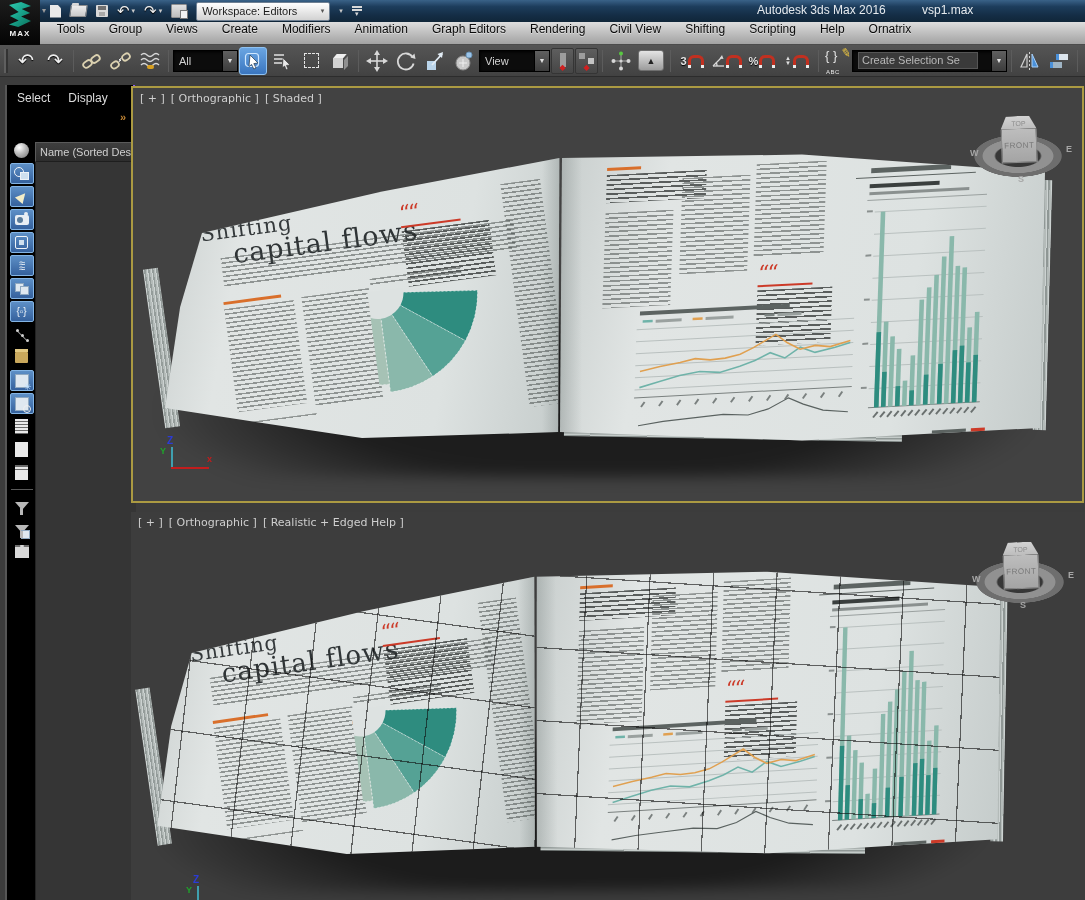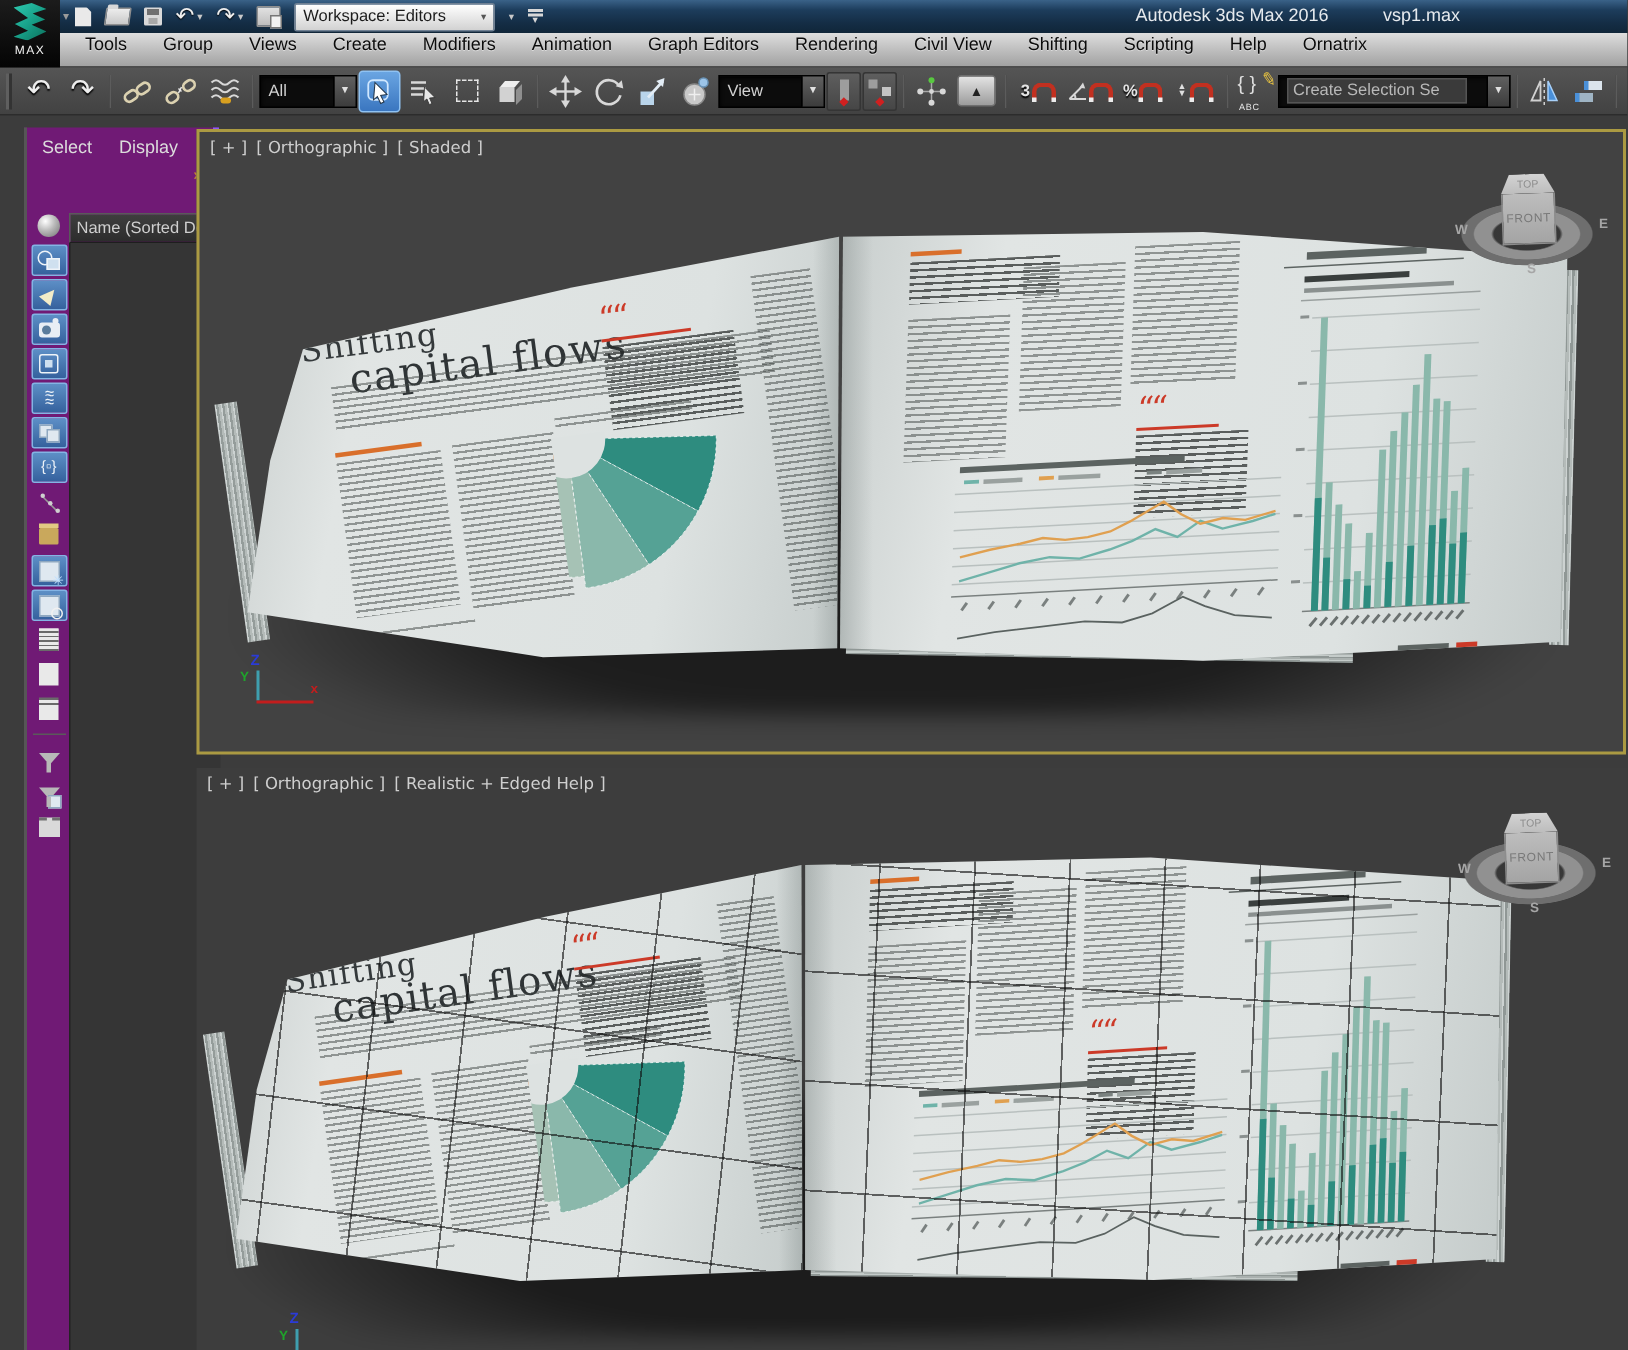--- a/index.html
+++ b/index.html
@@ -6,21 +6,21 @@
   body{width:1085px;height:900px;position:relative;overflow:hidden;background:#3c3c3c;
        font-family:"Liberation Sans",sans-serif;-webkit-font-smoothing:antialiased;}
   
   #titlebar{position:absolute;left:0;top:0;width:1085px;height:22px;
     background:linear-gradient(180deg,#3a6288 0%,#1d3d5c 30%,#142d45 70%,#102639 100%);}
   #logo{position:absolute;left:0;top:0;width:40px;height:45px;z-index:6;
     background:linear-gradient(180deg,#1c1c1c,#040404);display:flex;flex-direction:column;align-items:center;}
   .logo-glyph{width:22px;height:25px;margin-top:2px;
     background:linear-gradient(135deg,#2fc9b0 0%,#18a28a 50%,#0c6f5b 100%);
     clip-path:polygon(0 12%,55% 0,100% 16%,58% 28%,96% 44%,55% 58%,100% 76%,42% 100%,0 90%,44% 74%,4% 56%,44% 40%);}
-  .logo-max{color:#f2f2f2;font-size:8px;font-weight:normal;letter-spacing:1px;margin-top:2px;}
+  .logo-max{color:#f2f2f2;font-size:8px;font-weight:bold;letter-spacing:1px;margin-top:2px;}
   .logo-caret{position:absolute;left:42px;top:6px;color:#9a9a9a;font-size:8px;z-index:6;}
   #qat{position:absolute;left:50px;top:2px;height:18px;display:flex;align-items:center;gap:9px;z-index:5;}
   .qbtn{display:flex;align-items:center;gap:2px;}
   .ic-page{width:11px;height:13px;background:#e9e9e9;clip-path:polygon(0 0,68% 0,100% 28%,100% 100%,0 100%);}
   .ic-folder{width:15px;height:10px;background:linear-gradient(#ececec,#c9c9c9);border:1px solid #8f8f8f;
     border-radius:1px;position:relative;transform:skewX(-8deg);}
   .ic-folder:before{content:"";position:absolute;left:0;top:-3px;width:7px;height:3px;background:#d8d8d8;border-radius:1px 1px 0 0;}
   .ic-save{width:12px;height:12px;background:#d9d9d9;border-radius:1px;position:relative;}
   .ic-save:before{content:"";position:absolute;left:2px;top:1px;width:8px;height:4px;background:#707070;}
   .ic-save:after{content:"";position:absolute;left:3px;bottom:1px;width:6px;height:4px;background:#a8a8a8;}
@@ -70,22 +70,22 @@
   .braces .p{position:absolute;right:-1px;top:-2px;color:#e8c340;font-size:12px;transform:rotate(10deg);}
   .braces .abc{position:absolute;left:2px;bottom:-1px;color:#e6e6e6;font-size:6px;letter-spacing:.5px;}
   .pivot-pair{display:flex;gap:1px;}
   .pbtn{width:21px;height:24px;background:linear-gradient(#5e5e5e,#464646);border:1px solid #353535;border-radius:2px;
     position:relative;display:flex;align-items:flex-end;justify-content:center;}
   .pbtn .bar{width:6px;height:14px;background:#9d9d9d;margin-bottom:6px;}
   .pbtn .dia{position:absolute;bottom:1px;color:#d02020;font-size:8px;line-height:8px;}
   .pbtn .sq1{position:absolute;left:3px;top:4px;width:6px;height:6px;background:#9d9d9d;}
   .pbtn .sq2{position:absolute;right:3px;top:9px;width:6px;height:6px;background:#c4c4c4;}
   
-  #panel{position:absolute;left:16px;top:85px;width:130px;height:815px;background:#701a75;
-    border-right:4px solid #8b5cf6;border-left:2px solid #565656;box-sizing:border-box;}
+  #panel{position:absolute;left:5px;top:85px;width:130px;height:815px;background:#000000;
+    border-right:2px solid #8b5cf6;border-left:2px solid #565656;box-sizing:border-box;}
   .panel-tabs{position:absolute;left:10px;top:6px;display:flex;gap:18px;font-size:12px;color:#dcdcdc;}
   .panel-ovf{position:absolute;right:8px;top:26px;color:#c08433;font-size:11px;font-weight:bold;letter-spacing:-1px;}
   #col-header{position:absolute;left:28px;top:57px;width:100px;height:20px;box-sizing:border-box;
     background:linear-gradient(#3e3e3e,#2d2d2d);border:1px solid #1e1e1e;border-left-color:#5a5a5a;border-top-color:#5a5a5a;
     color:#cfcfcf;font-size:11px;line-height:18px;padding-left:4px;white-space:nowrap;overflow:hidden;}
   #list-area{position:absolute;left:28px;top:77px;width:100px;height:738px;background:#353535;border-left:1px solid #232323;}
   .strip{position:absolute;left:1px;top:55px;width:27px;display:flex;flex-direction:column;align-items:center;}
   .sbtn{width:24px;height:21px;margin-bottom:2px;border-radius:2px;display:flex;align-items:center;justify-content:center;flex:none;}
   .sbtn.on{background:linear-gradient(#5d8fc6,#35619d);border:1px solid #83b4e4;box-sizing:border-box;}
   .s-sph{width:15px;height:15px;border-radius:50%;background:radial-gradient(circle at 35% 30%,#ffffff,#b9b9b9 45%,#707070);}

